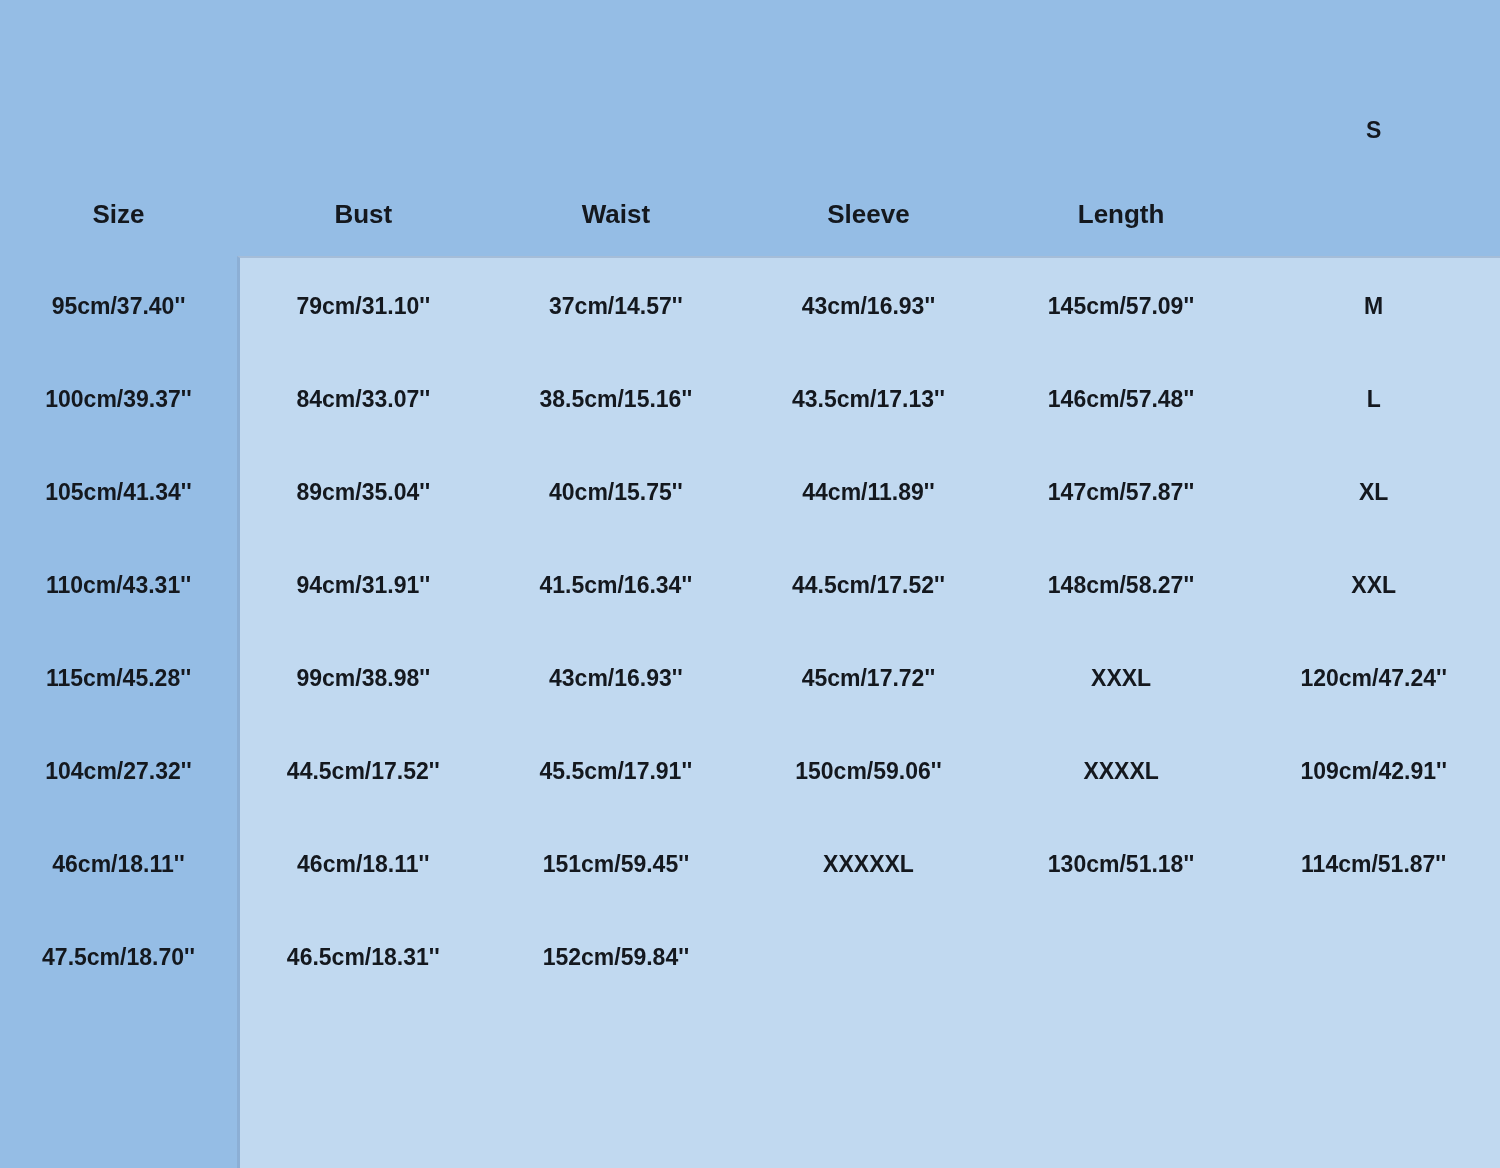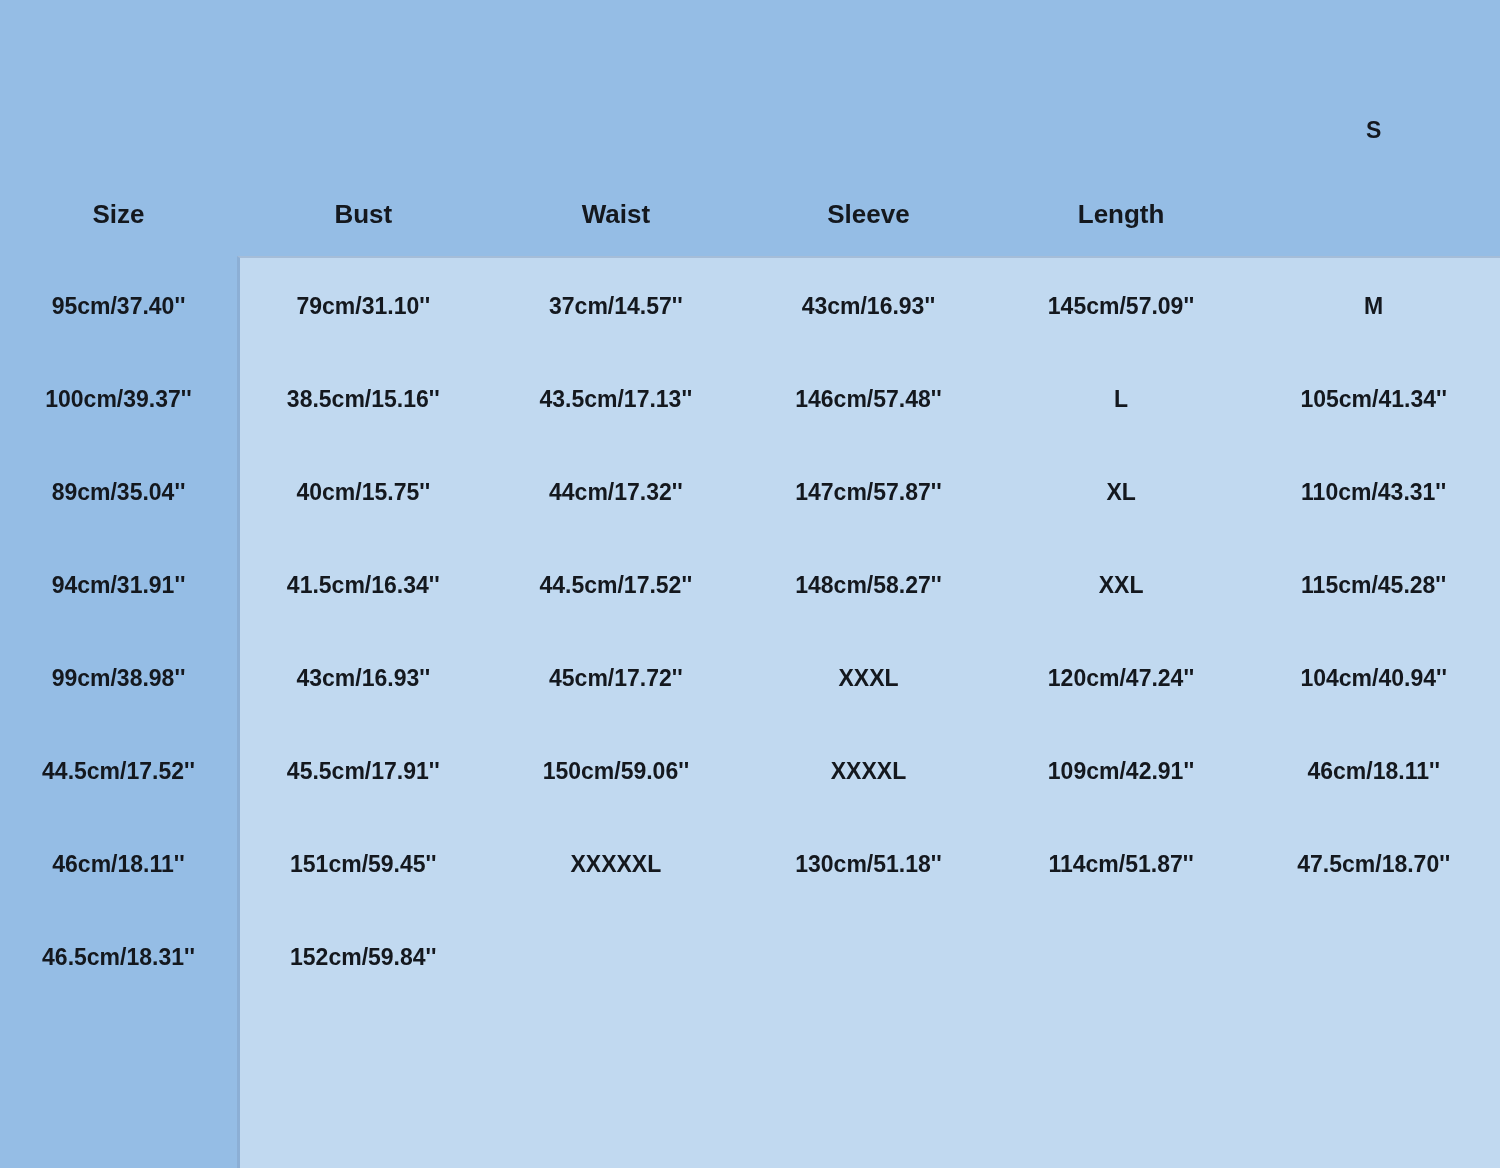--- a/index.html
+++ b/index.html
@@ -62,43 +62,44 @@
     <div class="cell header">Sleeve</div>
     <div class="cell header">Length</div>
     <div class="cell">S</div>
     <div class="cell">95cm/37.40''</div>
     <div class="cell">79cm/31.10''</div>
     <div class="cell">37cm/14.57''</div>
     <div class="cell">43cm/16.93''</div>
     <div class="cell">145cm/57.09''</div>
     <div class="cell">M</div>
     <div class="cell">100cm/39.37''</div>
+    <div class="cell">84cm/33.07''</div>
     <div class="cell">38.5cm/15.16''</div>
     <div class="cell">43.5cm/17.13''</div>
     <div class="cell">146cm/57.48''</div>
     <div class="cell">L</div>
     <div class="cell">105cm/41.34''</div>
     <div class="cell">89cm/35.04''</div>
     <div class="cell">40cm/15.75''</div>
-    <div class="cell">44cm/17.32''</div>
+    <div class="cell">44cm/11.89''</div>
     <div class="cell">147cm/57.87''</div>
     <div class="cell">XL</div>
     <div class="cell">110cm/43.31''</div>
     <div class="cell">94cm/31.91''</div>
     <div class="cell">41.5cm/16.34''</div>
     <div class="cell">44.5cm/17.52''</div>
     <div class="cell">148cm/58.27''</div>
     <div class="cell">XXL</div>
     <div class="cell">115cm/45.28''</div>
     <div class="cell">99cm/38.98''</div>
     <div class="cell">43cm/16.93''</div>
     <div class="cell">45cm/17.72''</div>
     <div class="cell">XXXL</div>
     <div class="cell">120cm/47.24''</div>
-    <div class="cell">104cm/40.94''</div>
+    <div class="cell">104cm/27.32''</div>
     <div class="cell">44.5cm/17.52''</div>
     <div class="cell">45.5cm/17.91''</div>
     <div class="cell">150cm/59.06''</div>
     <div class="cell">XXXXL</div>
     <div class="cell">109cm/42.91''</div>
     <div class="cell">46cm/18.11''</div>
     <div class="cell">46cm/18.11''</div>
     <div class="cell">151cm/59.45''</div>
     <div class="cell">XXXXXL</div>
     <div class="cell">130cm/51.18''</div>

